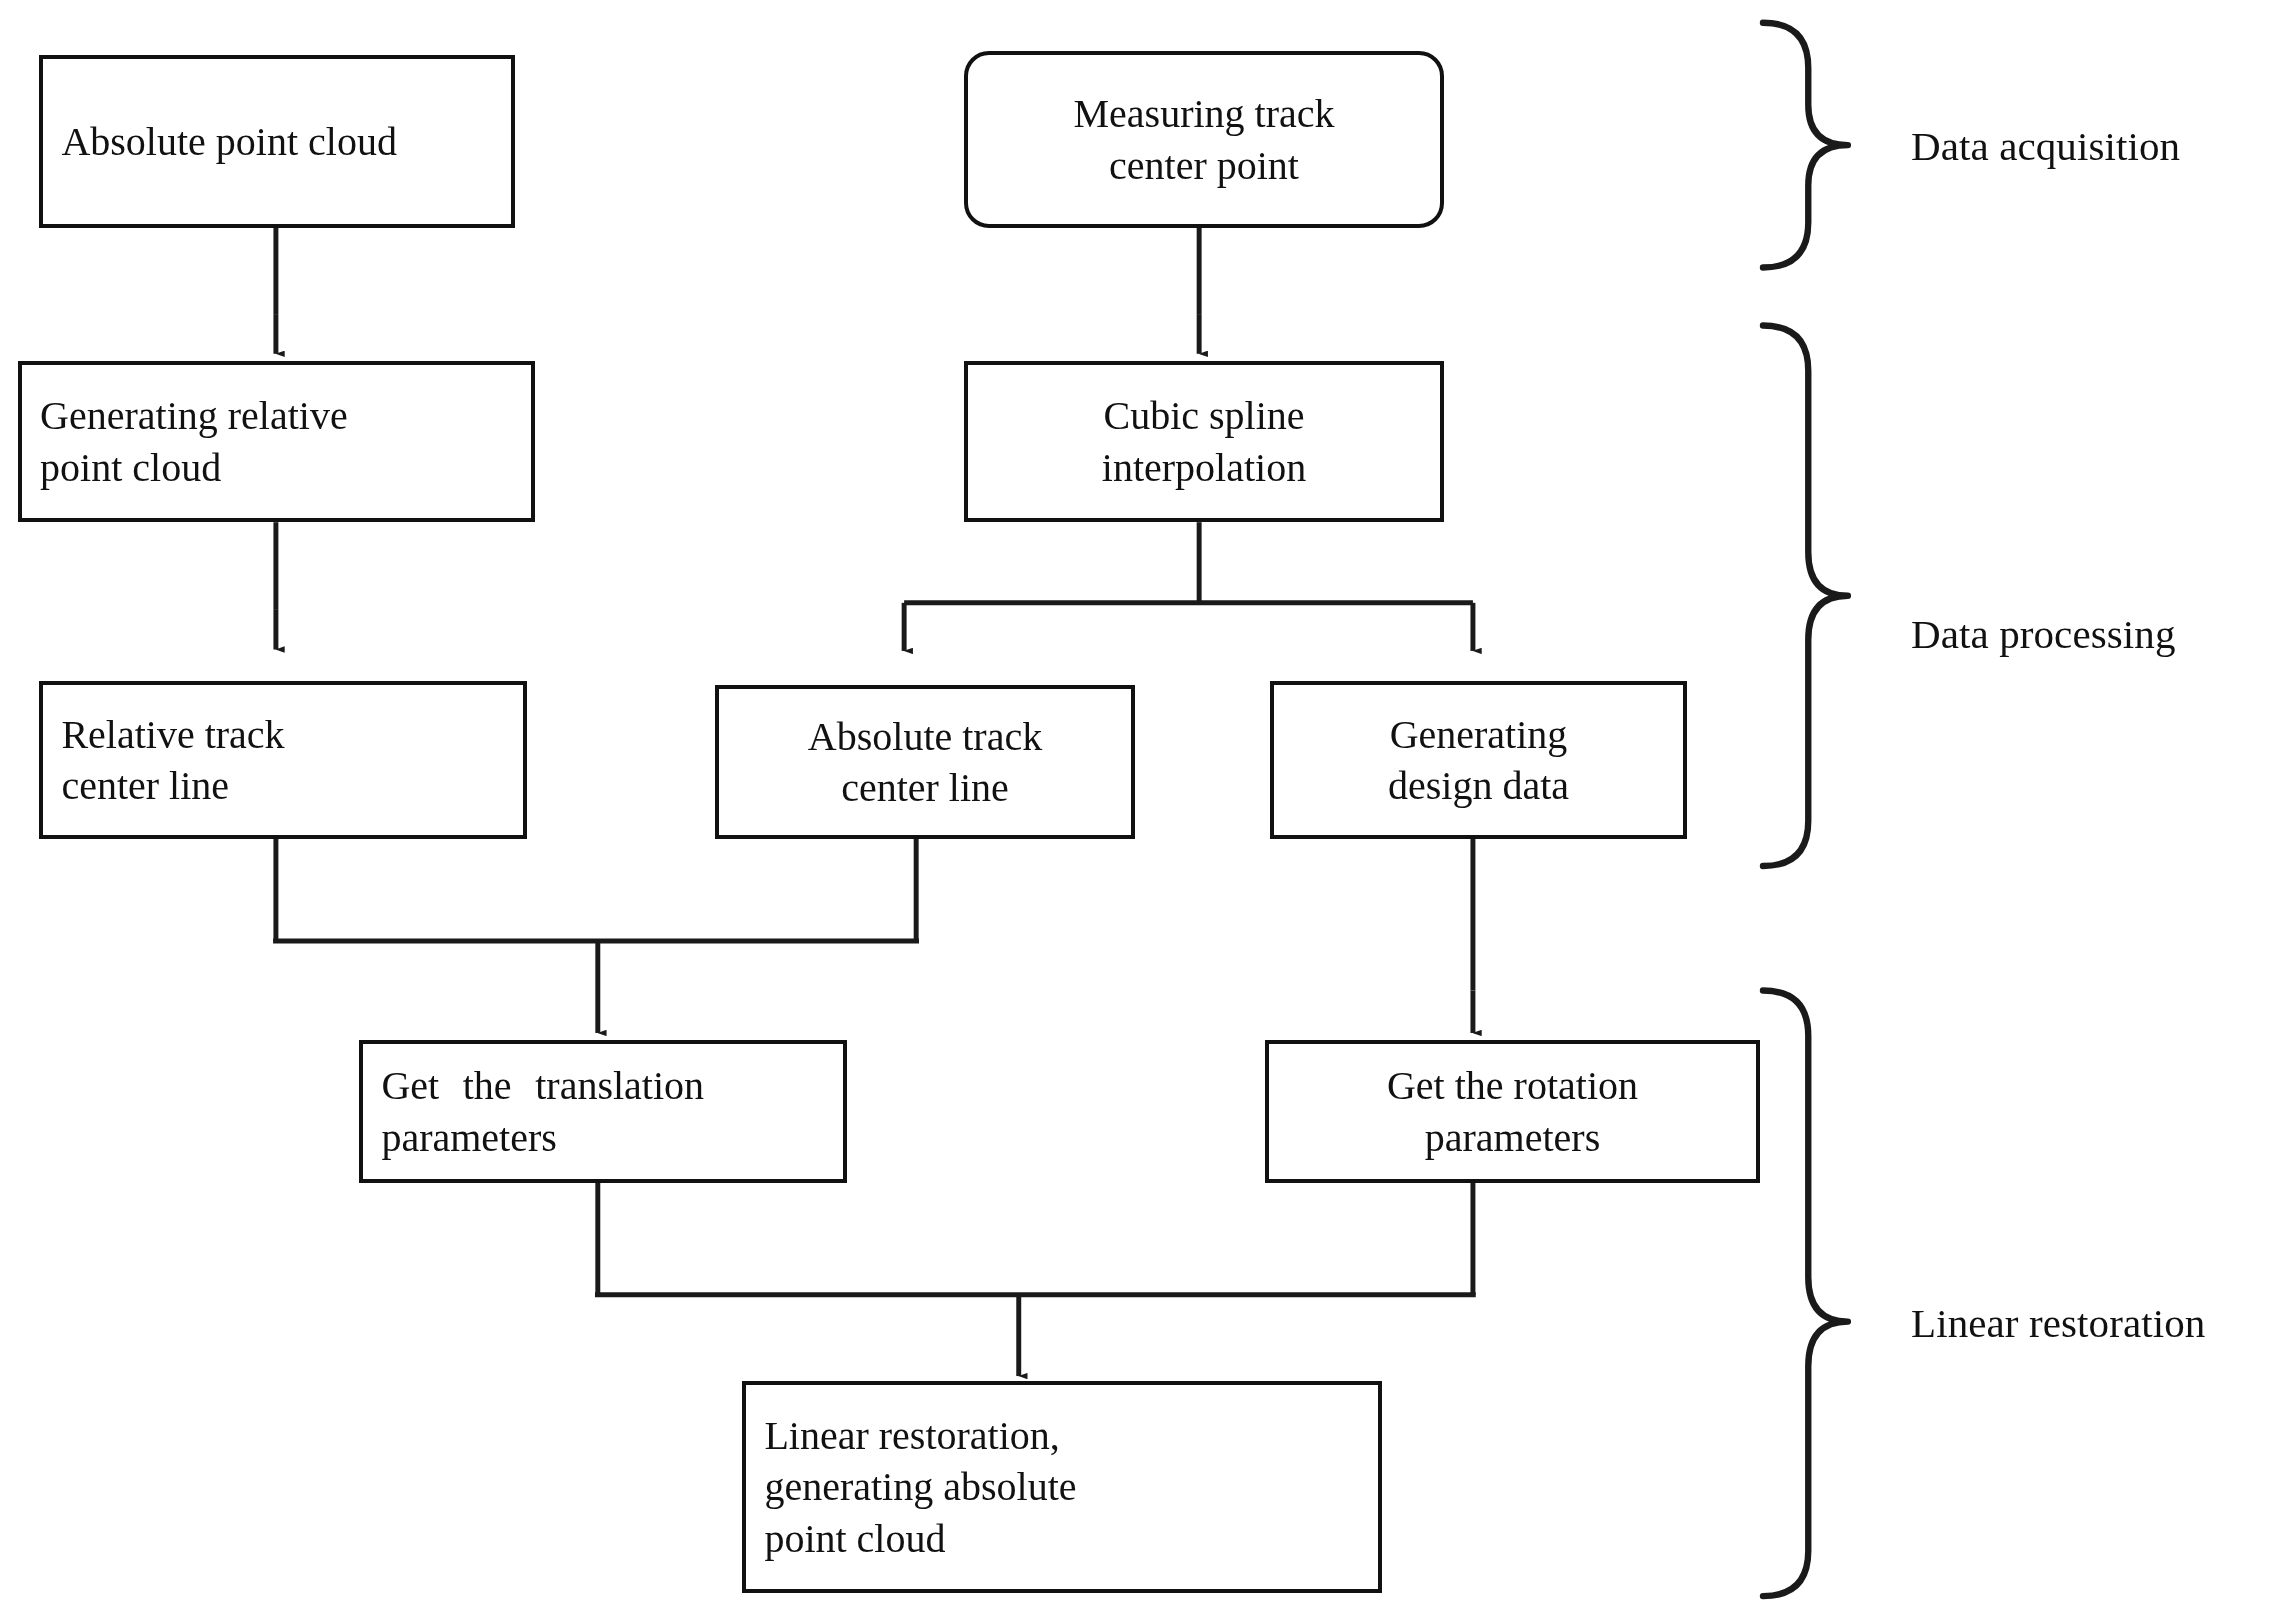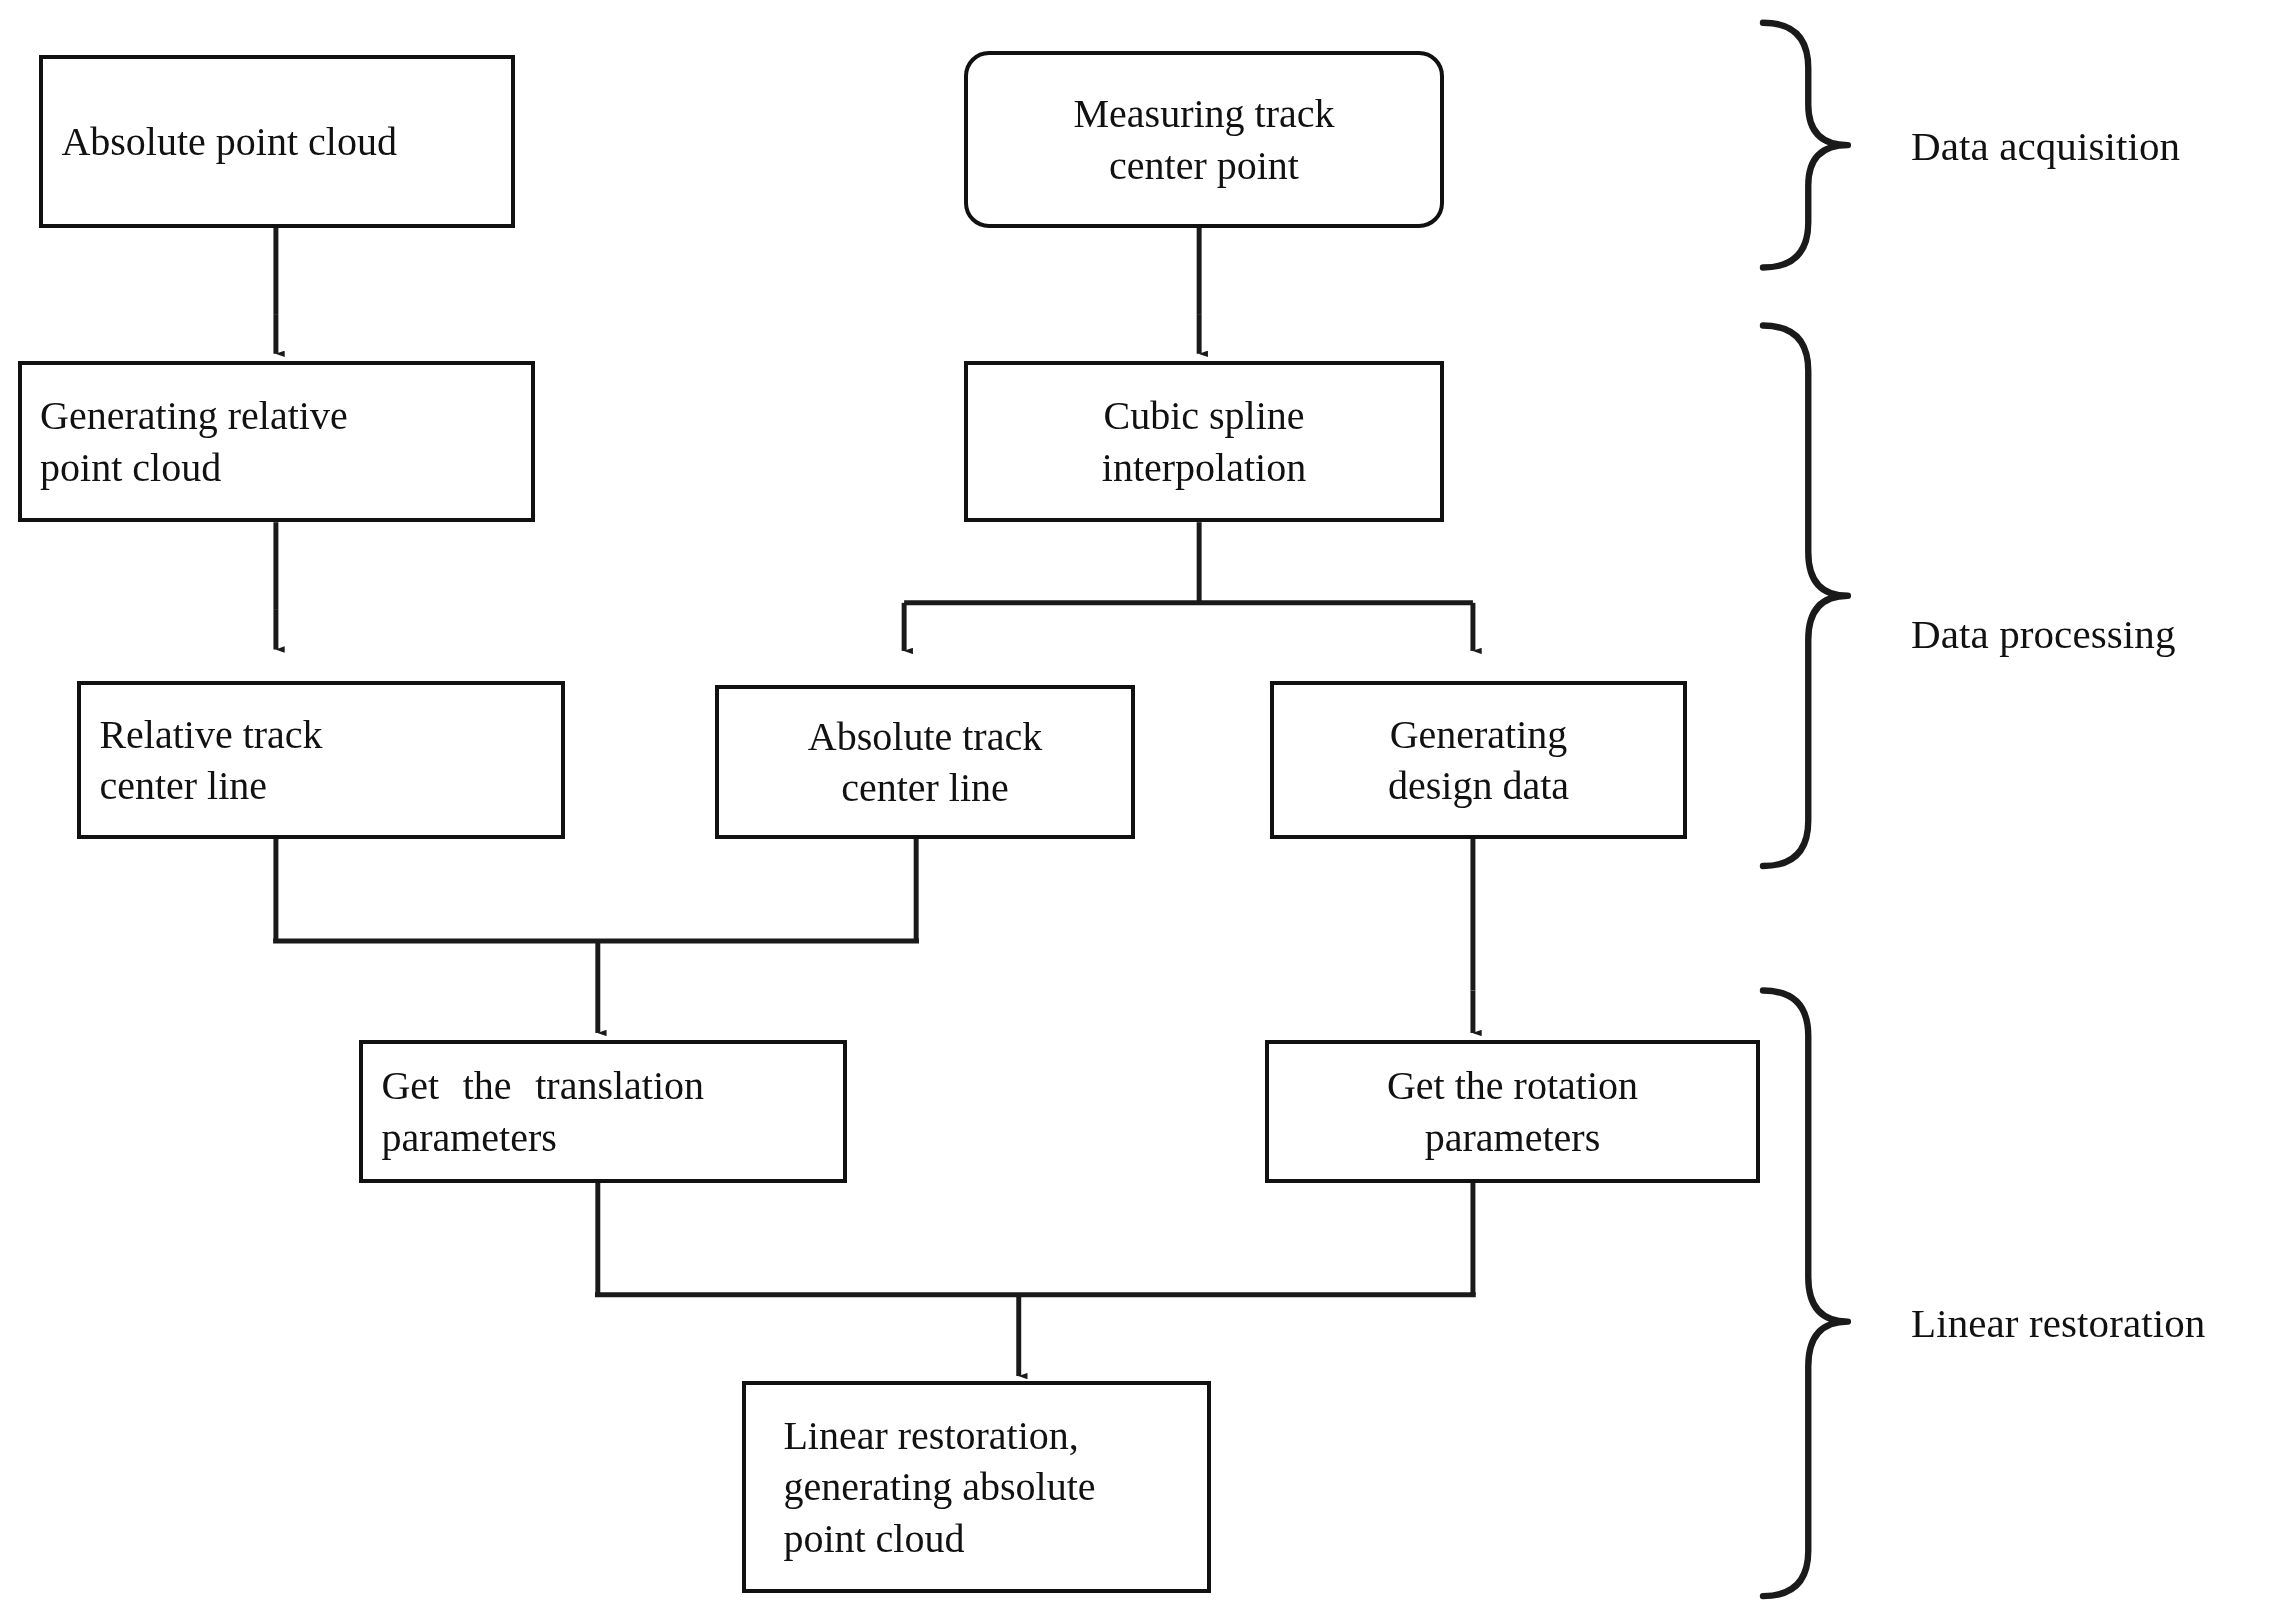--- a/index.html
+++ b/index.html
@@ -124,21 +124,21 @@
   <div class="node-box" style="left:17.7px; top:361px; width:517px; height:161px;justify-content:center;">
     <span class="node-text">Generating relative
 point cloud</span>
   </div>
 
   <div class="node-box" style="left:964px; top:361px; width:480px; height:161px;">
     <span class="node-text centered">Cubic spline
 interpolation</span>
   </div>
 
-  <div class="node-box" style="left:39px; top:681px; width:488px; height:158px;margin-left:38px;">
+  <div class="node-box" style="left:39px; top:681px; width:488px; height:158px;">
     <span class="node-text">Relative track
 center line</span>
   </div>
 
   <div class="node-box" style="left:715px; top:685px; width:420px; height:154px;">
     <span class="node-text centered">Absolute track
 center line</span>
   </div>
 
   <div class="node-box" style="left:1270px; top:681px; width:417px; height:158px;">
@@ -149,21 +149,21 @@
   <div class="node-box" style="left:359px; top:1040px; width:488px; height:143px;">
     <span class="node-text justify-words">Get  the  translation
 parameters</span>
   </div>
 
   <div class="node-box" style="left:1265px; top:1040px; width:495px; height:143px;align-items:center;">
     <span class="node-text centered">Get the rotation
 parameters</span>
   </div>
 
-  <div class="node-box" style="left:742px; top:1381px; width:469px; height:212px;padding-left:19px;">
+  <div class="node-box" style="left:742px; top:1381px; width:640px; height:212px;">
     <span class="node-text">Linear restoration,
 generating absolute
 point cloud</span>
   </div>
 
   <div class="stage-label" style="left:1911px; top:122px;">Data acquisition</div>
 
   <div class="stage-label" style="left:1911px; top:573px;margin-top:37px;">Data processing</div>
 
   <div class="stage-label" style="left:1911px; top:1299px;">Linear restoration</div>

